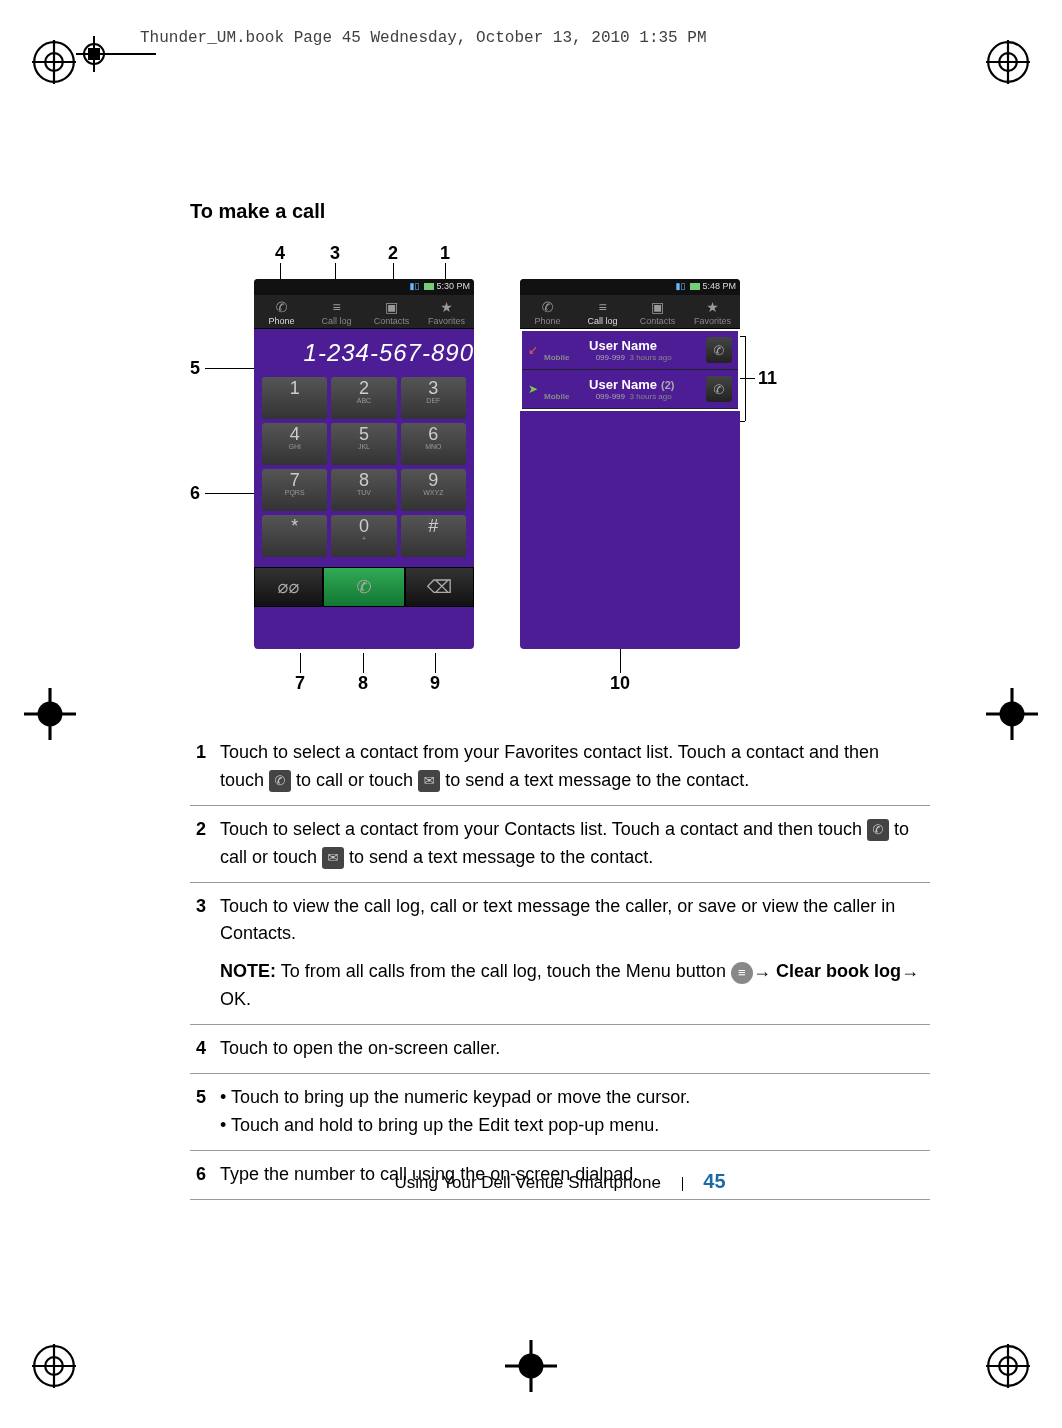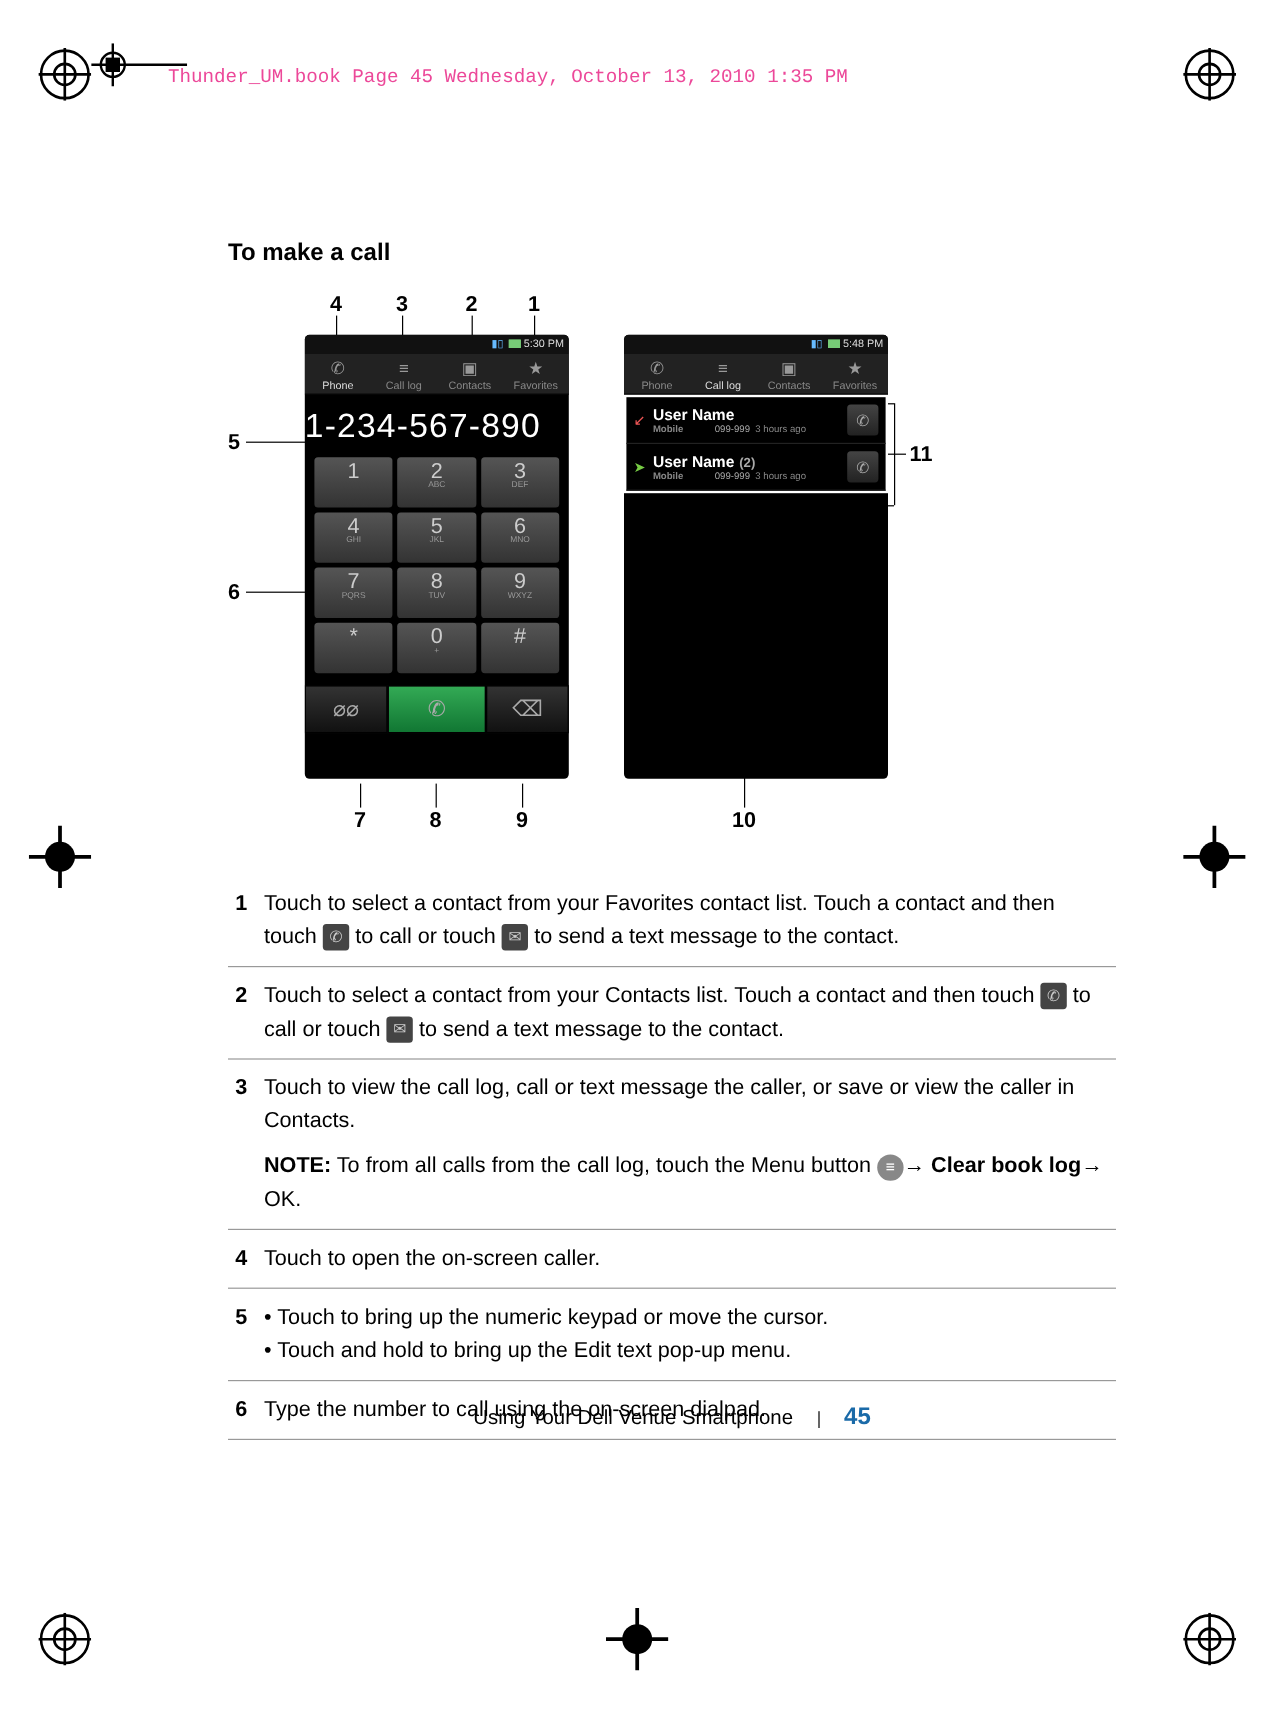--- a/index.html
+++ b/index.html
@@ -6,25 +6,25 @@
   body {
     width: 1062px;
     height: 1428px;
     background: #fff;
     font-family: Arial, Helvetica, sans-serif;
     position: relative;
     color: #000;
   }
   .print-header {
     position: absolute;
-    top: 55px;
+    top: 29px;
     left: 140px;
     font-family: "Courier New", monospace;
     font-size: 16px;
-    color: #ec4899;
+    color: #404040;
   }
   .reg-target { position: absolute; width: 44px; height: 44px; }
   .reg-target svg { width: 100%; height: 100%; }
   .reg-target.tl { top: 40px; left: 32px; }
   .reg-target.tr { top: 40px; right: 32px; }
   .reg-target.bl { bottom: 40px; left: 32px; }
   .reg-target.br { bottom: 40px; right: 32px; }
   .crossmark { position: absolute; width: 52px; height: 52px; }
   .crossmark svg { width: 100%; height: 100%; }
   .crossmark.left { top: 688px; left: 24px; }
@@ -45,21 +45,21 @@
   }
   .figure-area {
     position: relative;
     height: 480px;
     margin-bottom: 16px;
   }
   .phone {
     position: absolute;
     width: 220px;
     height: 370px;
-    background: #000000;
+    background: #4c1d95;
     border-radius: 4px;
     overflow: hidden;
     color: #aaa;
     font-size: 11px;
   }
   .phone.left-phone { top: 46px; left: 64px; }
   .phone.right-phone { top: 46px; left: 330px; }
   .status-bar {
     height: 16px;
     text-align: right;
@@ -78,25 +78,26 @@
     flex: 1;
     text-align: center;
     padding: 4px 0 2px;
     font-size: 9px;
     color: #888;
   }
   .tab.active { color: #ddd; }
   .tab .ticon { display: block; margin: 0 auto 1px; font-size: 14px; color: #999; }
   .dialed {
     color: #fff;
-    text-align: left;
-    font-size: 28px;
+    text-align: right;
+    font-size: 24px;
     padding: 10px 0;
     font-weight: 300;
     letter-spacing: 1px;
+    font-style: italic;
   }
   .keypad {
     display: grid;
     grid-template-columns: repeat(3, 1fr);
     gap: 4px;
     padding: 0 8px;
   }
   .key {
     background: linear-gradient(#555,#333);
     border-radius: 3px;
@@ -125,21 +126,21 @@
   }
   .bbtn.center { flex: 1.2; background: linear-gradient(#3a5,#173);}
   .calllog-row {
     display: flex;
     border-bottom: 1px solid #222;
     padding: 6px 6px;
     align-items: center;
     gap: 6px;
   }
   .calllog-row .info { flex:1; }
-  .calllog-row .uname { color:#fff; font-size:13px; font-weight:bold;}
+  .calllog-row .uname { color:#fff; font-size:13px; font-weight:bold;margin-left:45px;}
   .calllog-row .meta { color:#888; font-size:8px; }
   .calllog-row .meta .num { color:#aaa;margin-left:24px; }
   .calllog-row .act { width:26px; height:26px; background:linear-gradient(#444,#222); border-radius:3px; display:flex; align-items:center; justify-content:center; color:#aaa; font-size:13px;}
   .calllog-row .count { color:#aaa; font-size:11px; margin-left:4px;}
   .calllog-row .dir-icon { font-size:12px; }
   .dir-icon.out { color:#7c4;}
   .dir-icon.miss { color:#e55;}
   .callout {
     position: absolute;
     font-weight: bold;

